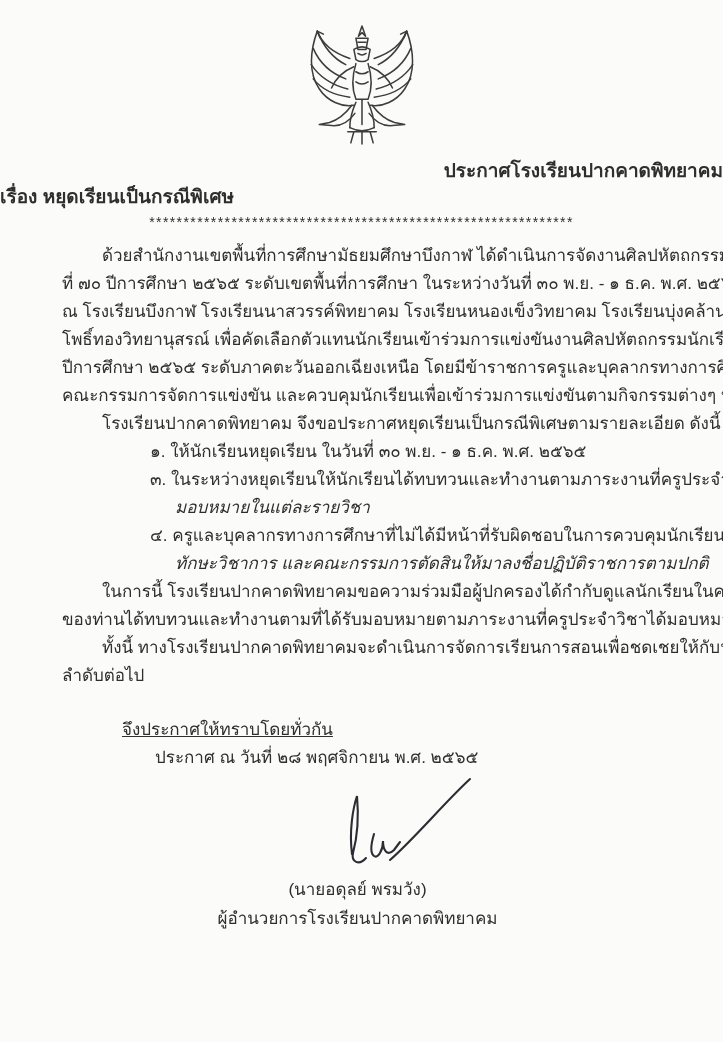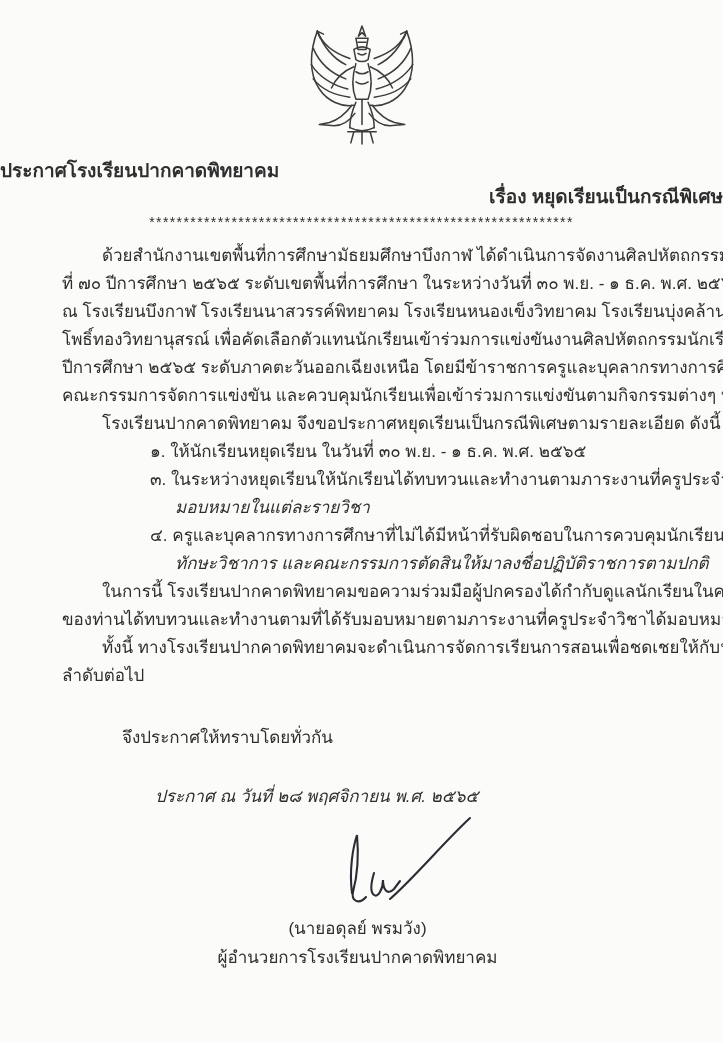--- a/index.html
+++ b/index.html
@@ -8,30 +8,30 @@
     position:relative;
     width:723px; height:1042px;
     margin:0 auto;
     background:#fbfbf9;
     color:#2e2e2e;
     font-family:"Liberation Sans","DejaVu Sans",sans-serif;
     overflow:hidden;
   }
   .emblem-wrap { padding-top:24px; text-align:center; height:152px; }
   .emblem-wrap svg { display:inline-block; }
-  .doc-title { text-align:left; font-weight:bold; font-size:19px; line-height:26px; margin-top:6px; }
-  .doc-subtitle { text-align:right; font-weight:bold; font-size:19px; line-height:26px; }
+  .doc-title { text-align:right; font-weight:bold; font-size:19px; line-height:26px; margin-top:6px; }
+  .doc-subtitle { text-align:left; font-weight:bold; font-size:19px; line-height:26px; }
   .divider { text-align:center; font-size:14px; letter-spacing:1.4px; line-height:18px; margin-top:3px; color:#2b2b2b; white-space:nowrap; }
   .body-text { margin:11px 48px 0 62px; font-size:17px; line-height:28px; }
   .line { white-space:nowrap; }
   .indent-p { padding-left:40px; }
   .item { padding-left:88px; }
   .item-cont { padding-left:113px;font-style:italic; }
-  .closing { margin-top:34px; padding-left:60px; }
-  .dateline { margin-top:31px; padding-left:93px;font-style:italic; }
+  .closing { margin-top:26px; padding-left:60px;text-decoration:underline; }
+  .dateline { padding-left:93px; }
   .sig-area { position:relative; margin-top:4px; height:100px; }
   .sig-area svg { position:absolute; left:330px; top:0; }
   .signer { text-align:center; font-size:17px; line-height:28px; position:relative; left:-4px; }
   .signer-title { text-align:center; font-size:17px; line-height:30px; position:relative; left:-4px; }
 </style>
 </head>
 <body>
 
 <div class="page">
 

